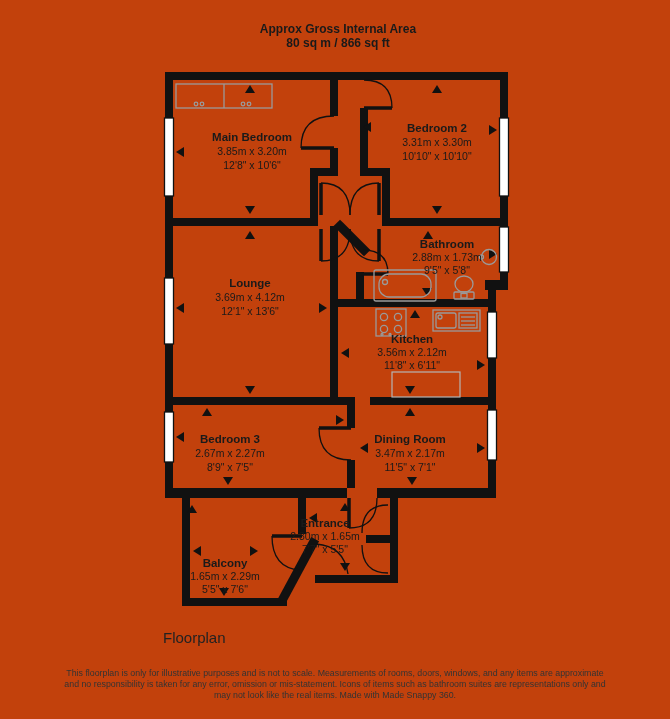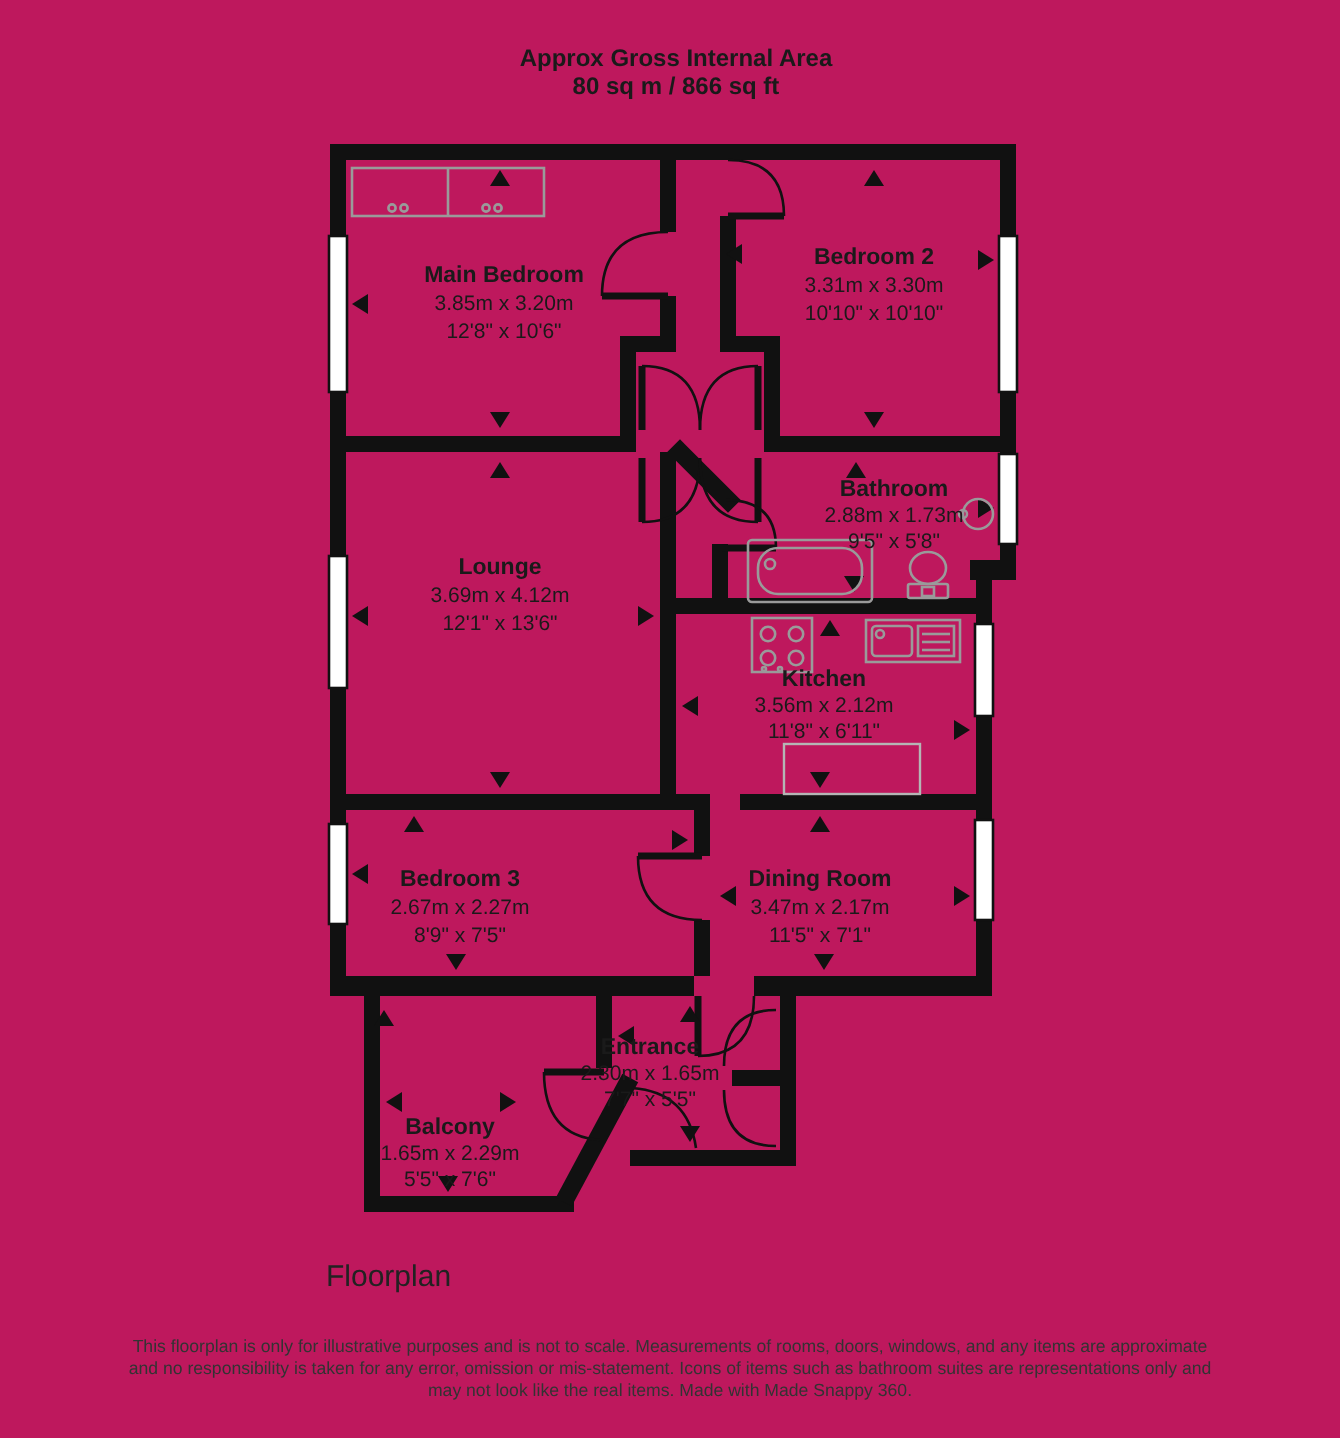--- a/index.html
+++ b/index.html
@@ -1,16 +1,16 @@
 <!DOCTYPE html>
 <html><head>
 <meta charset="utf-8">
 <style>
   html,body{margin:0;padding:0;background:#ffffff;}
-  .page{position:relative;width:670px;height:719px;background:#be185d;overflow:hidden;
+  .page{position:relative;width:670px;height:719px;background:#c2410c;overflow:hidden;
         font-family:"Liberation Sans",sans-serif;}
   svg{display:block;}
   .hdr{font:bold 12px "Liberation Sans",sans-serif;fill:#1a1a1a;}
   .rname{font:bold 11.5px "Liberation Sans",sans-serif;fill:#1a1a1a;}
   .rdim{font:10.5px "Liberation Sans",sans-serif;fill:#1a1a1a;}
   .caption{font:15px "Liberation Sans",sans-serif;fill:#222;}
   .foot{font:8.8px "Liberation Sans",sans-serif;fill:#333;}
   .wall{fill:#111;}
   .wline{stroke:#111;stroke-width:9;stroke-linecap:square;}
   .winframe{fill:#fff;stroke:#111;stroke-width:1.3;}

